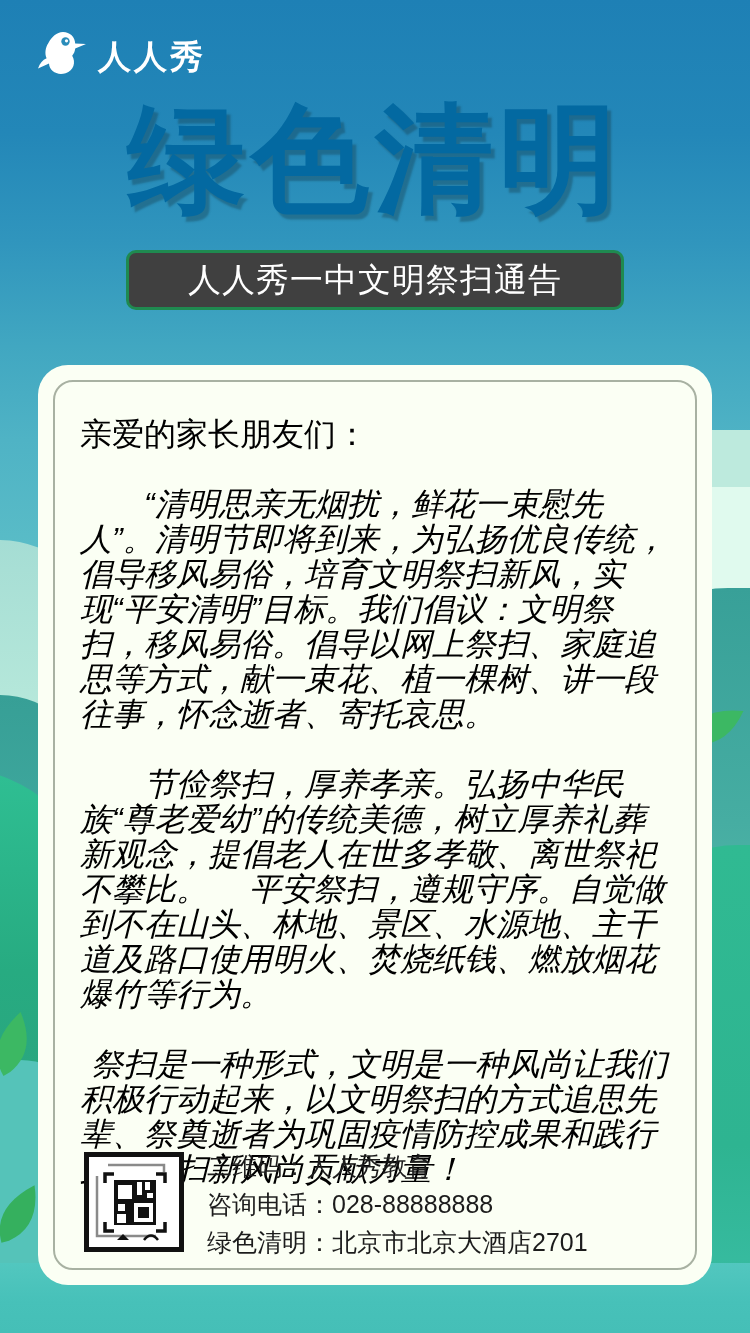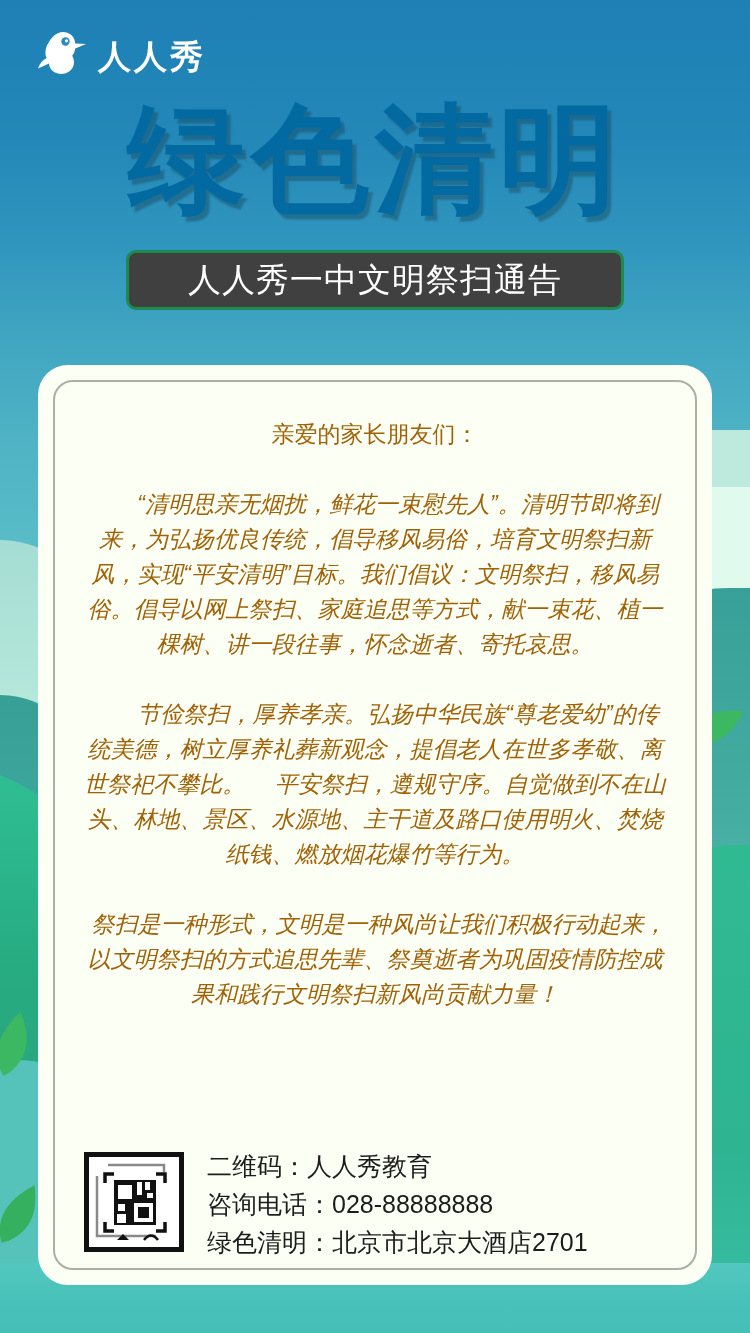--- a/index.html
+++ b/index.html
@@ -55,21 +55,21 @@
     background:#404040;border:3px solid #1f8a50;border-radius:10px;
     display:flex;align-items:center;justify-content:center;
     color:#ffffff;font-size:33px;letter-spacing:1px;}
 
   
   .card{position:absolute;left:38px;top:365px;width:674px;height:920px;z-index:5;
     background:#fbfff4;border-radius:30px;box-sizing:border-box;
     padding:52px 42px 0 42px;}
   .card-frame{position:absolute;inset:15px;border:2px solid #a8b1a2;
     border-radius:20px;pointer-events:none;}
-  .body-text{font-size:23px;line-height:35px;color:#a16207;text-align:center;}
+  .body-text{font-size:32px;line-height:35px;color:#000000;}
   .salutation{margin:0 0 35px 0;}
   .para{margin:4px 0 35px 0;font-style:italic;}
   .indent2{text-indent:2em;}
   .indent05{text-indent:0.35em;}
 
   
   .card-footer{position:absolute;left:46px;top:778px;display:flex;
     align-items:center;gap:23px;}
   .qr{width:100px;height:100px;flex:0 0 auto;}
   .qr svg{width:100%;height:100%;display:block;}

